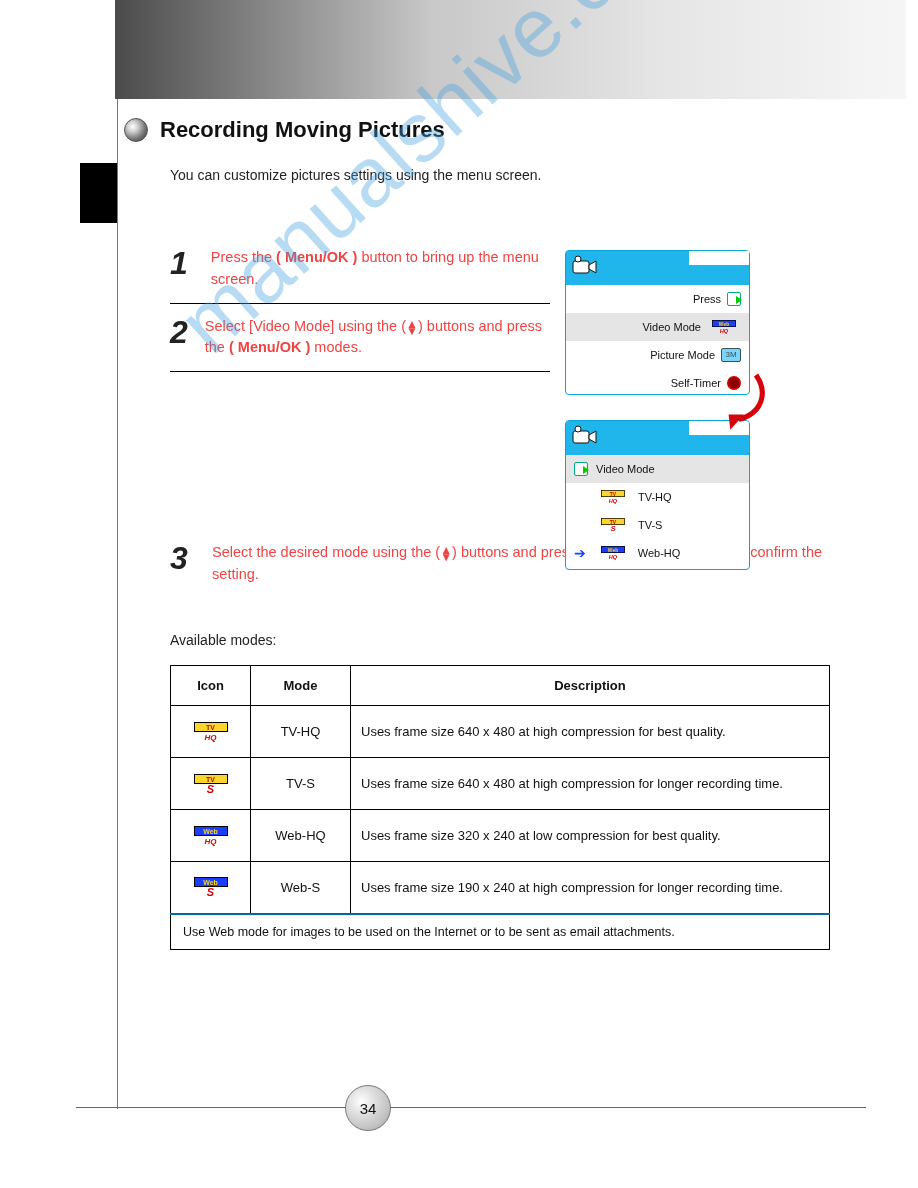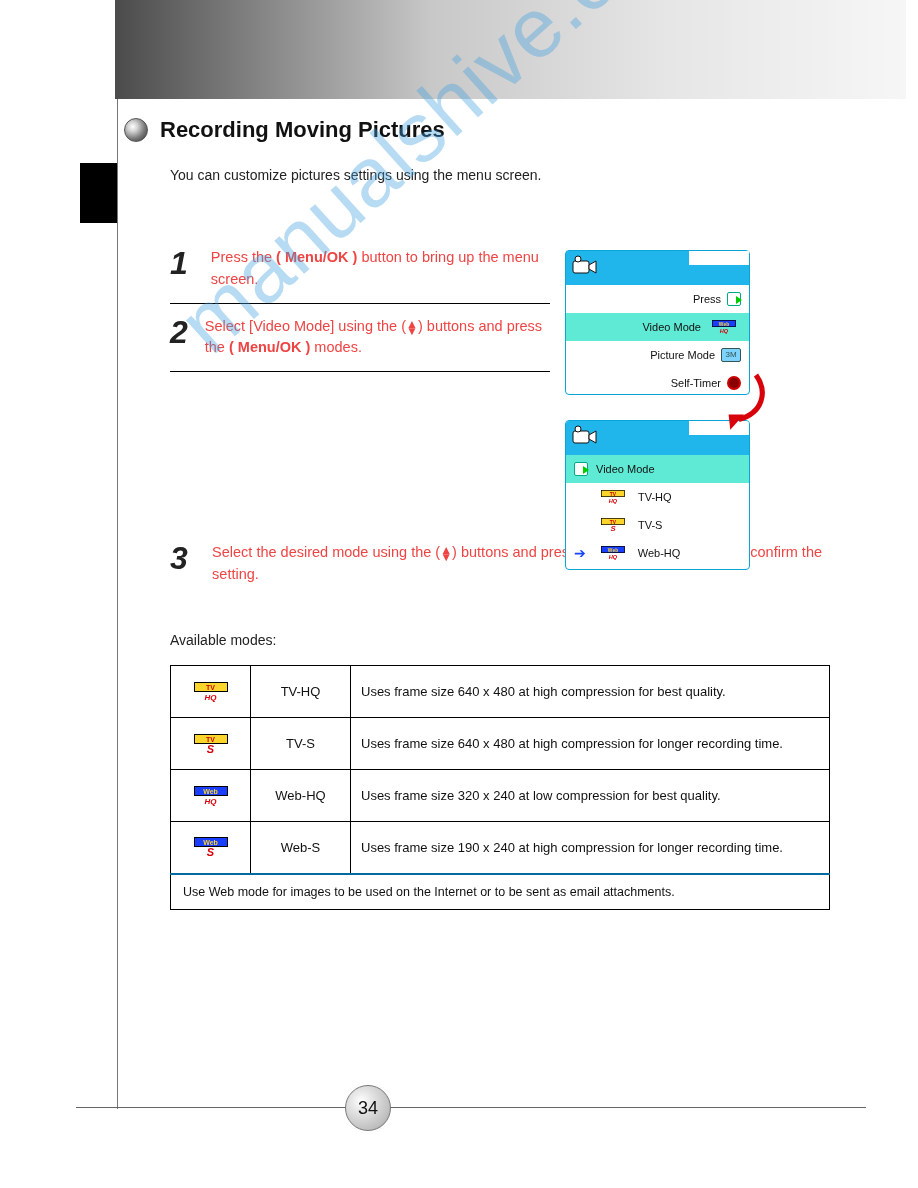--- a/index.html
+++ b/index.html
@@ -29,21 +29,21 @@
   .intro { position: absolute; left: 170px; top: 165px; width: 600px; font-size: 14px; color: #222; line-height: 1.5; }
   .avail { position: absolute; left: 170px; top: 630px; width: 660px; font-size: 14px; color: #222; line-height: 1.5; }
 
   .panel1 { position: absolute; left: 565px; top: 250px; width: 185px; height: 145px; border: 1px solid #0aa5d8; border-radius: 4px; overflow: visible; background: #fff; z-index:2;}
   .panel2 { position: absolute; left: 565px; top: 420px; width: 185px; height: 150px; border: 1px solid #0aa5d8; border-radius: 4px; overflow: hidden; background: #fff; z-index:2;}
   .tab-top { width: 100%; height: 34px; background: #20b6ec; position: relative; }
   .tab-notch { position:absolute; top:0; right:0; width:60px; height:14px; background:#fff; }
   .tab-notch::after { content:""; position:absolute; left:-12px; top:0; width:0; height:0; border-bottom:14px solid #20b6ec; border-right:12px solid transparent; }
   .tab-ico { position:absolute; left:6px; top:4px; width:26px; height:24px; }
   .tab-ico svg { width:100%; height:100%; }
-  .hl-row { background:#5eead4; }
+  .hl-row { background:#e5e5e5; }
   .row { height:28px; display:flex; align-items:center; justify-content:flex-end; padding:0 8px; font-size:11px; color:#111; }
   .row-l { height:28px; display:flex; align-items:center; padding:0 8px; gap:8px; font-size:11px; color:#111; }
 
   .ico-tvhq, .ico-tvs, .ico-webhq, .ico-webs {
     display:inline-block; width:34px; height:20px; vertical-align:middle;
     position:relative; font-size:8px; font-weight:bold; line-height:1;
     text-align:center;
   }
   .ico-top { position:absolute; top:0; left:0; right:0; height:10px; background:#fbd52c; color:#c00; border:1px solid #000; font-size:7px; line-height:9px; }
   .ico-top.blue { background:#1a3eff; color:#fbd52c; }
@@ -58,21 +58,21 @@
   .tbl th { font-weight: bold; height: 40px; }
   .tbl td.cicon { text-align:center; width:80px; height:52px; }
   .tbl td.cmode { text-align:center; width:100px; }
   .tbl td.cdesc { }
   .tbl .full { border-top: 2px solid #0369a1; }
 
   .footer-line { position:absolute; left:76px; top:1107px; width:790px; height:1px; background:#666; z-index:1;}
   .footer-ball {
     position:absolute; left:345px; top:1085px; width:46px; height:46px; border-radius:50%;
     background: radial-gradient(circle at 35% 35%, #fff 0%, #e2e2e2 30%, #c0c0c0 70%, #9a9a9a 100%);
-    border:1px solid #777; display:flex; align-items:center; justify-content:center; font-size:18px; color:#111;
+    border:1px solid #777; display:flex; align-items:center; justify-content:center; font-size:15px; color:#111;
     z-index:2;
   }
 
   .watermark {
     position:absolute; left:160px; top:300px; font-size:84px; font-weight:400;
     color: rgba(64,160,224,0.38); transform: rotate(-42deg); transform-origin: left top;
     letter-spacing:1px; pointer-events:none; z-index:1; white-space:nowrap;
   }
 
   .updn {
@@ -215,20 +215,25 @@
     <span class="ico-webhq" style="transform:scale(0.7);">
           <span class="ico-top blue">Web</span>
           <span class="ico-bot">HQ</span>
         </span>
     <span>Web-HQ</span>
   </div>
 </div>
 
 <table class="tbl">
   <tbody>
+        <tr>
+    <th>Icon</th>
+    <th>Mode</th>
+    <th>Description</th>
+  </tr>
   <tr>
     <td class="cicon"><span class="ico-tvhq"><span class="ico-top">TV</span><span class="ico-bot">HQ</span></span></td>
     <td class="cmode">TV-HQ</td>
     <td class="cdesc">Uses frame size 640 x 480 at high compression for best quality.</td>
   </tr>
   <tr>
     <td class="cicon"><span class="ico-tvs"><span class="ico-top">TV</span><span class="ico-bot s">S</span></span></td>
     <td class="cmode">TV-S</td>
     <td class="cdesc">Uses frame size 640 x 480 at high compression for longer recording time.</td>
   </tr>

